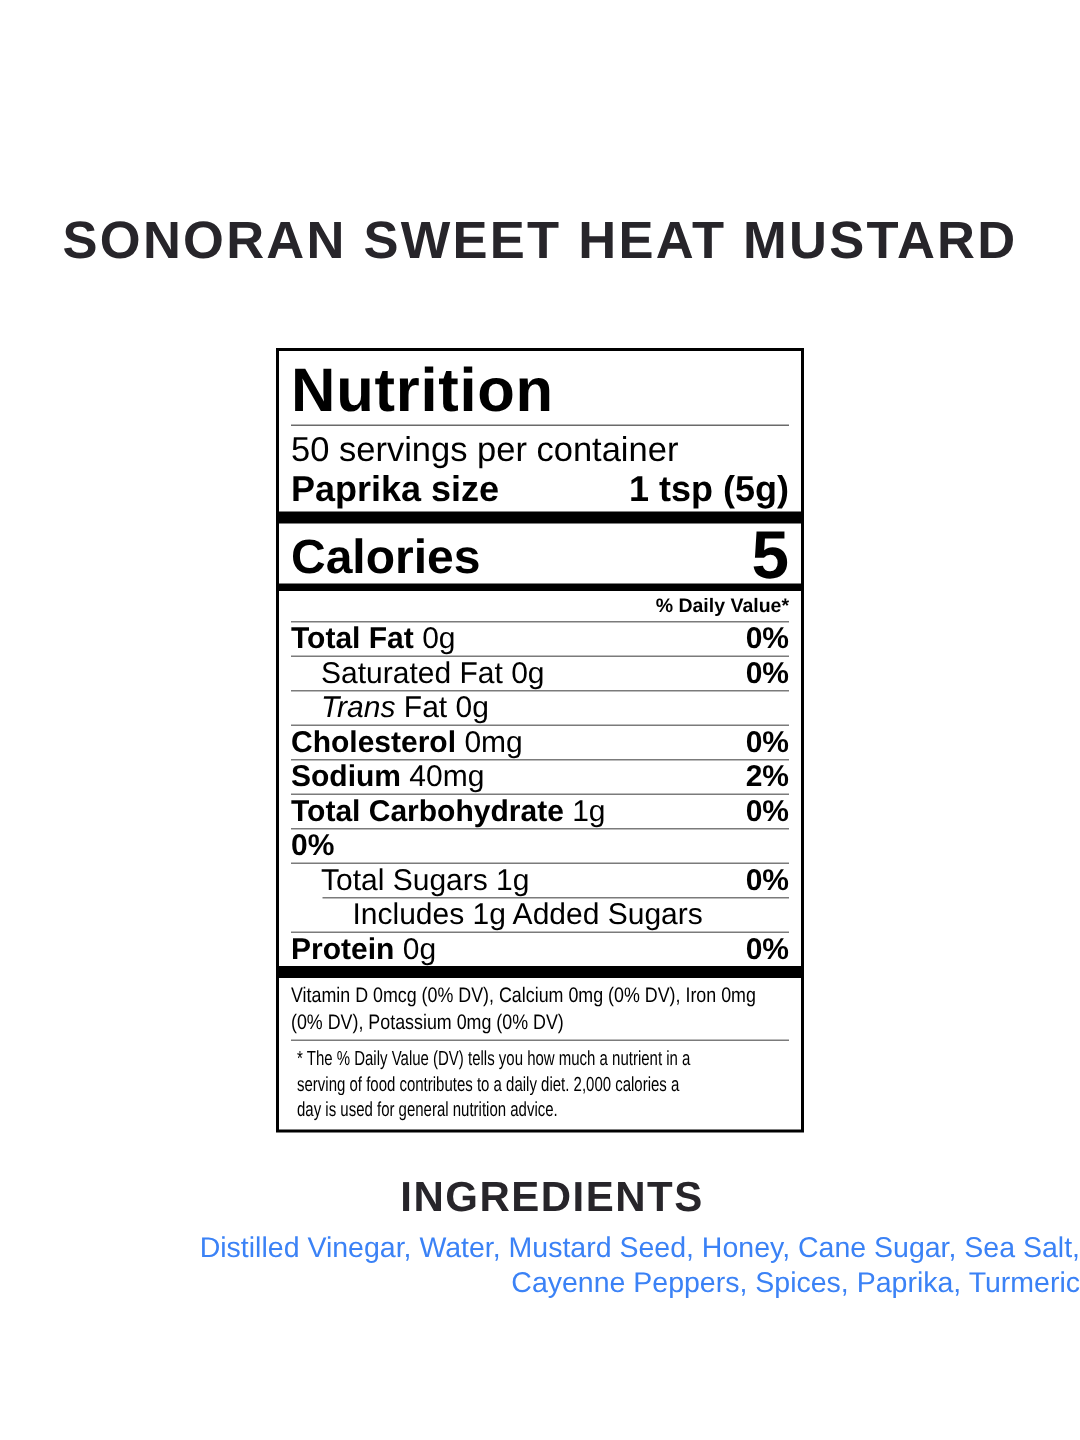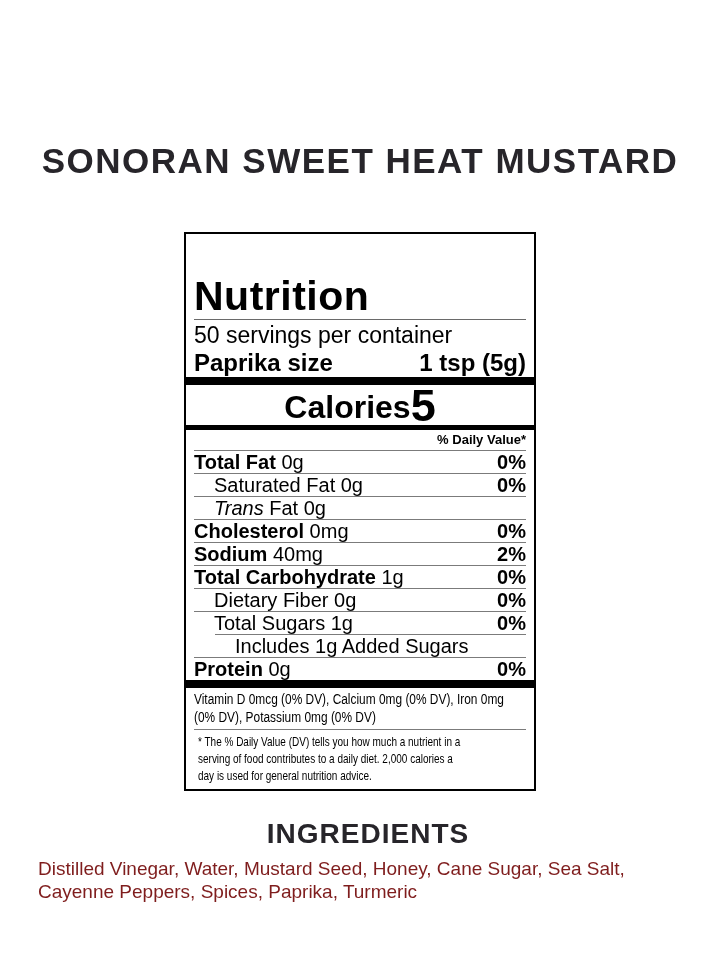--- a/index.html
+++ b/index.html
@@ -25,33 +25,32 @@
     margin: 50px auto 0 auto;
     border: 2px solid #000;
     padding: 0 8px;
     background: #fff;
   }
   .nf-title {
     display: flex; justify-content: space-between; align-items: baseline;
     font-size: 41px; font-weight: 800; letter-spacing: 0.5px;
     line-height: 42px; padding: 5px 0 2px 0;
     border-bottom: 1px solid #6a6a6a;
-    margin-top: 36px;
   }
   .nf-servings { font-size: 23px; line-height: 27px; padding-top: 2px; }
   .nf-serving-row {
     display: flex; justify-content: space-between;
     font-weight: bold; font-size: 24px; line-height: 28px;
   }
   .bar { background: #000; margin: 0 -8px; }
   .bar-8 { height: 8px; }
   .bar-5 { height: 5px; }
   .nf-aps { font-weight: bold; font-size: 16px; line-height: 18px; padding-top: 4px; }
   .nf-cal-row {
-    display: flex; justify-content: center; align-items: flex-end;
+    display: flex; justify-content: space-between; align-items: flex-end;
     height: 40px;
   }
   .nf-cal-label { font-size: 32px; font-weight: 800; line-height: 36px; }
   .nf-cal-value { font-size: 45px; font-weight: 800; line-height: 38px; }
   .nf-dv-header {
     text-align: right; font-weight: bold; font-size: 13px;
     line-height: 15px; padding: 2px 0 3px 0;
   }
   .nf-row {
     display: flex; justify-content: space-between;
@@ -75,21 +74,21 @@
   }
   .foot-line { white-space: nowrap; transform: scaleX(0.74); transform-origin: left top; }
 
   
   .ingredients-heading {
     margin: 26px 0 0 16px; text-align: center;
     font-size: 28px; font-weight: 800; letter-spacing: 1px;
     line-height: 34px;
     color: #27252a;
   }
-  .ingredients-text { margin-top: 6px; text-align: left; color: #7f1d1d; padding-left: 38px; }
+  .ingredients-text { margin-top: 6px; text-align: right; color: #3b82f6; padding-left: 38px; }
   .ing-line { font-size: 19px; line-height: 23px; white-space: nowrap; }
 </style>
 </head>
 <body>
 
 <h1 class="product-title">SONORAN SWEET HEAT MUSTARD</h1>
 
 <div class="nf-label">
 
   <div class="nf-title">
@@ -139,21 +138,20 @@
     <span class="nm"><b>Sodium</b> <span>40mg</span></span>
     <span class="dv">2%</span>
   </div>
 
   <div class="nf-row">
     <span class="nm"><b>Total Carbohydrate</b> <span>1g</span></span>
     <span class="dv">0%</span>
   </div>
 
   <div class="nf-row">
-    <span class="nm ind-1"><span>Dietary Fiber</span> <span>0g</span></span>
     <span class="dv">0%</span>
   </div>
 
   <div class="nf-row">
     <span class="nm ind-1"><span>Total Sugars</span> <span>1g</span></span>
     <span class="dv">0%</span>
   </div>
 
   <div class="row-includes">
     <span>Includes 1g Added Sugars</span>

